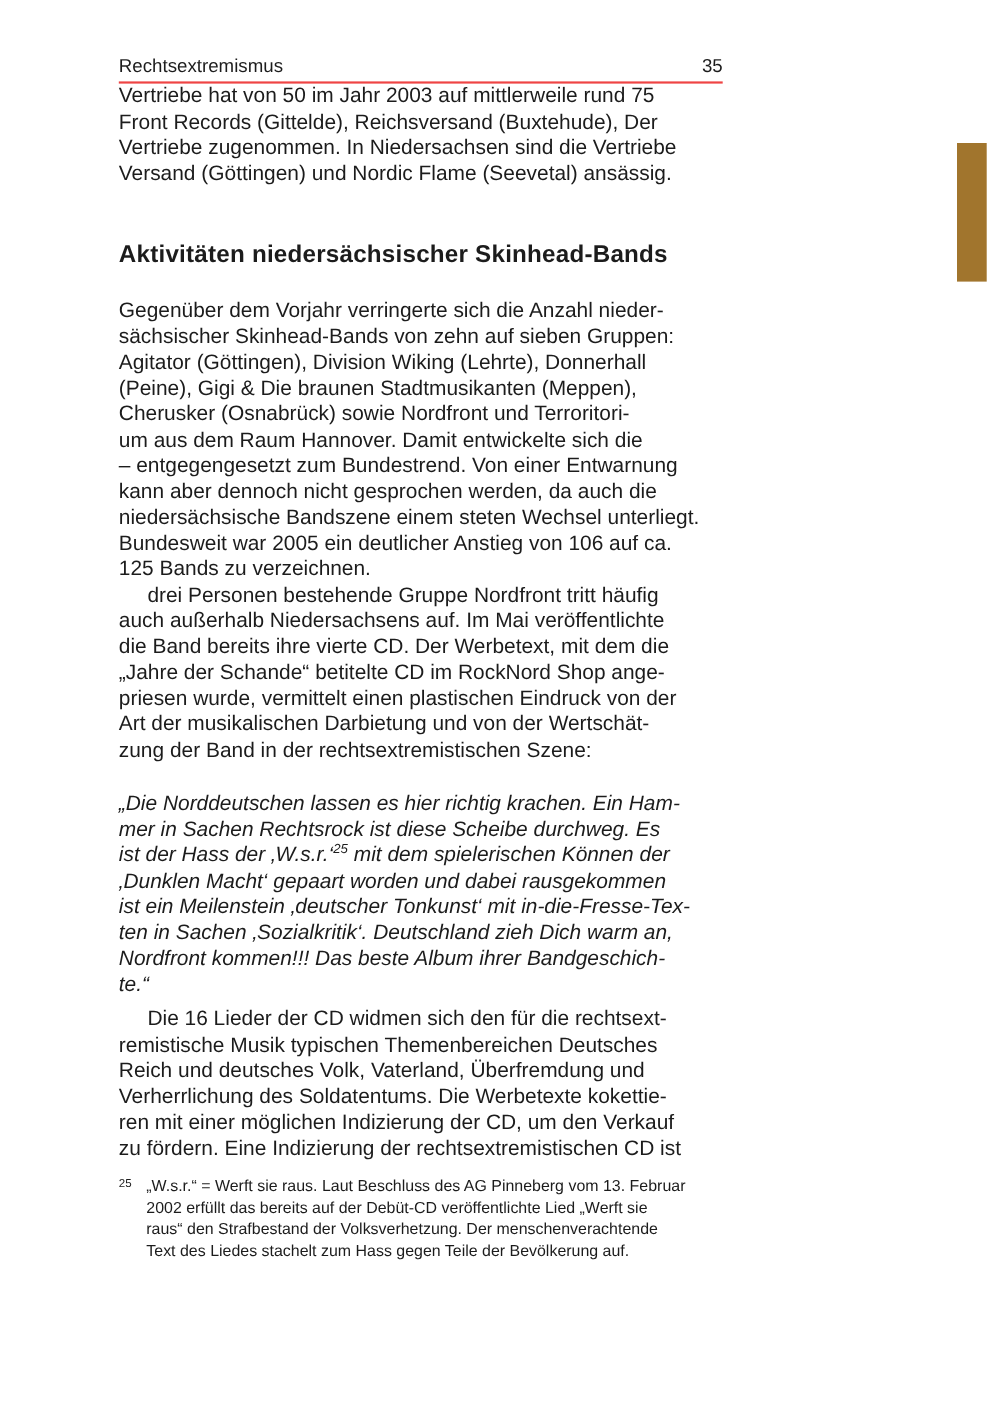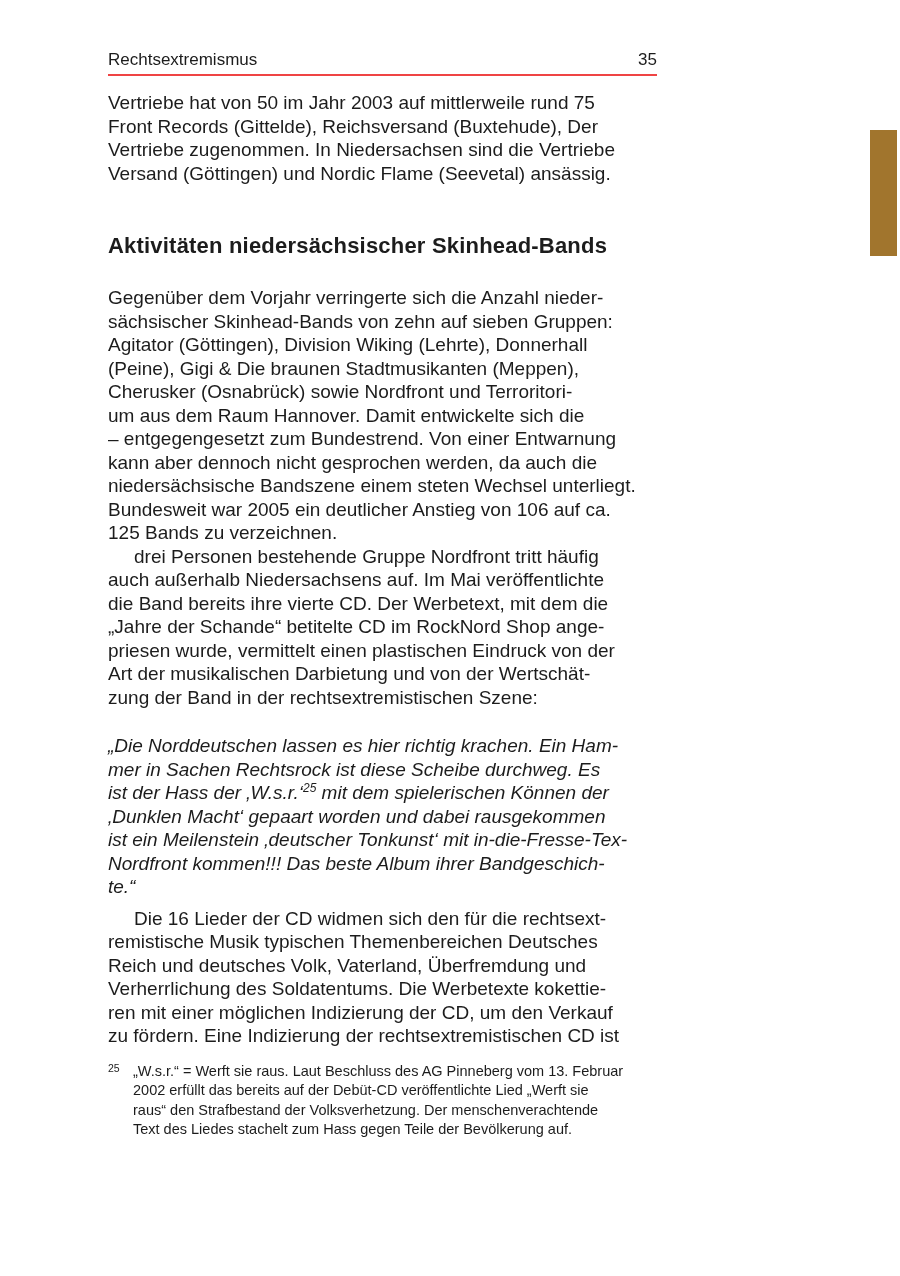--- a/index.html
+++ b/index.html
@@ -39,21 +39,20 @@
     border-bottom: 2px solid #ef4444;
   }
   .para {
     font-size: 19px;
     line-height: 23.5px;
   }
   .para .line, .quote .line, .footnote .line {
     white-space: nowrap;
   }
   .intro {
-    margin-top: 15px;
   }
   .section-heading {
     font-size: 22px;
     line-height: 26px;
     font-weight: bold;
     margin: 48px 0 27px 0;
     letter-spacing: 0.2px;
   }
   .indent-first .line:first-child {
     text-indent: 26px;
@@ -130,20 +129,21 @@
     <div>
         <div class="line">„Die Norddeutschen lassen es hier richtig krachen. Ein Ham-</div>
         <div class="line">mer in Sachen Rechtsrock ist diese Scheibe durchweg. Es</div>
       </div>
     <div class="line">
       <span>ist der Hass der ‚W.s.r.‘</span><sup>25</sup><span> mit dem spielerischen Können der</span>
     </div>
     <div>
         <div class="line">‚Dunklen Macht‘ gepaart worden und dabei rausgekommen</div>
         <div class="line">ist ein Meilenstein ‚deutscher Tonkunst‘ mit in-die-Fresse-Tex-</div>
+        <div class="line">ten in Sachen ‚Sozialkritik‘. Deutschland zieh Dich warm an,</div>
         <div class="line">Nordfront kommen!!! Das beste Album ihrer Bandgeschich-</div>
         <div class="line">te.“</div>
       </div>
   </div>
 
   <div class="para indent-first">
       <div class="line">Die 16 Lieder der CD widmen sich den für die rechtsext-</div>
       <div class="line">remistische Musik typischen Themenbereichen Deutsches</div>
       <div class="line">Reich und deutsches Volk, Vaterland, Überfremdung und</div>
       <div class="line">Verherrlichung des Soldatentums. Die Werbetexte kokettie-</div>

